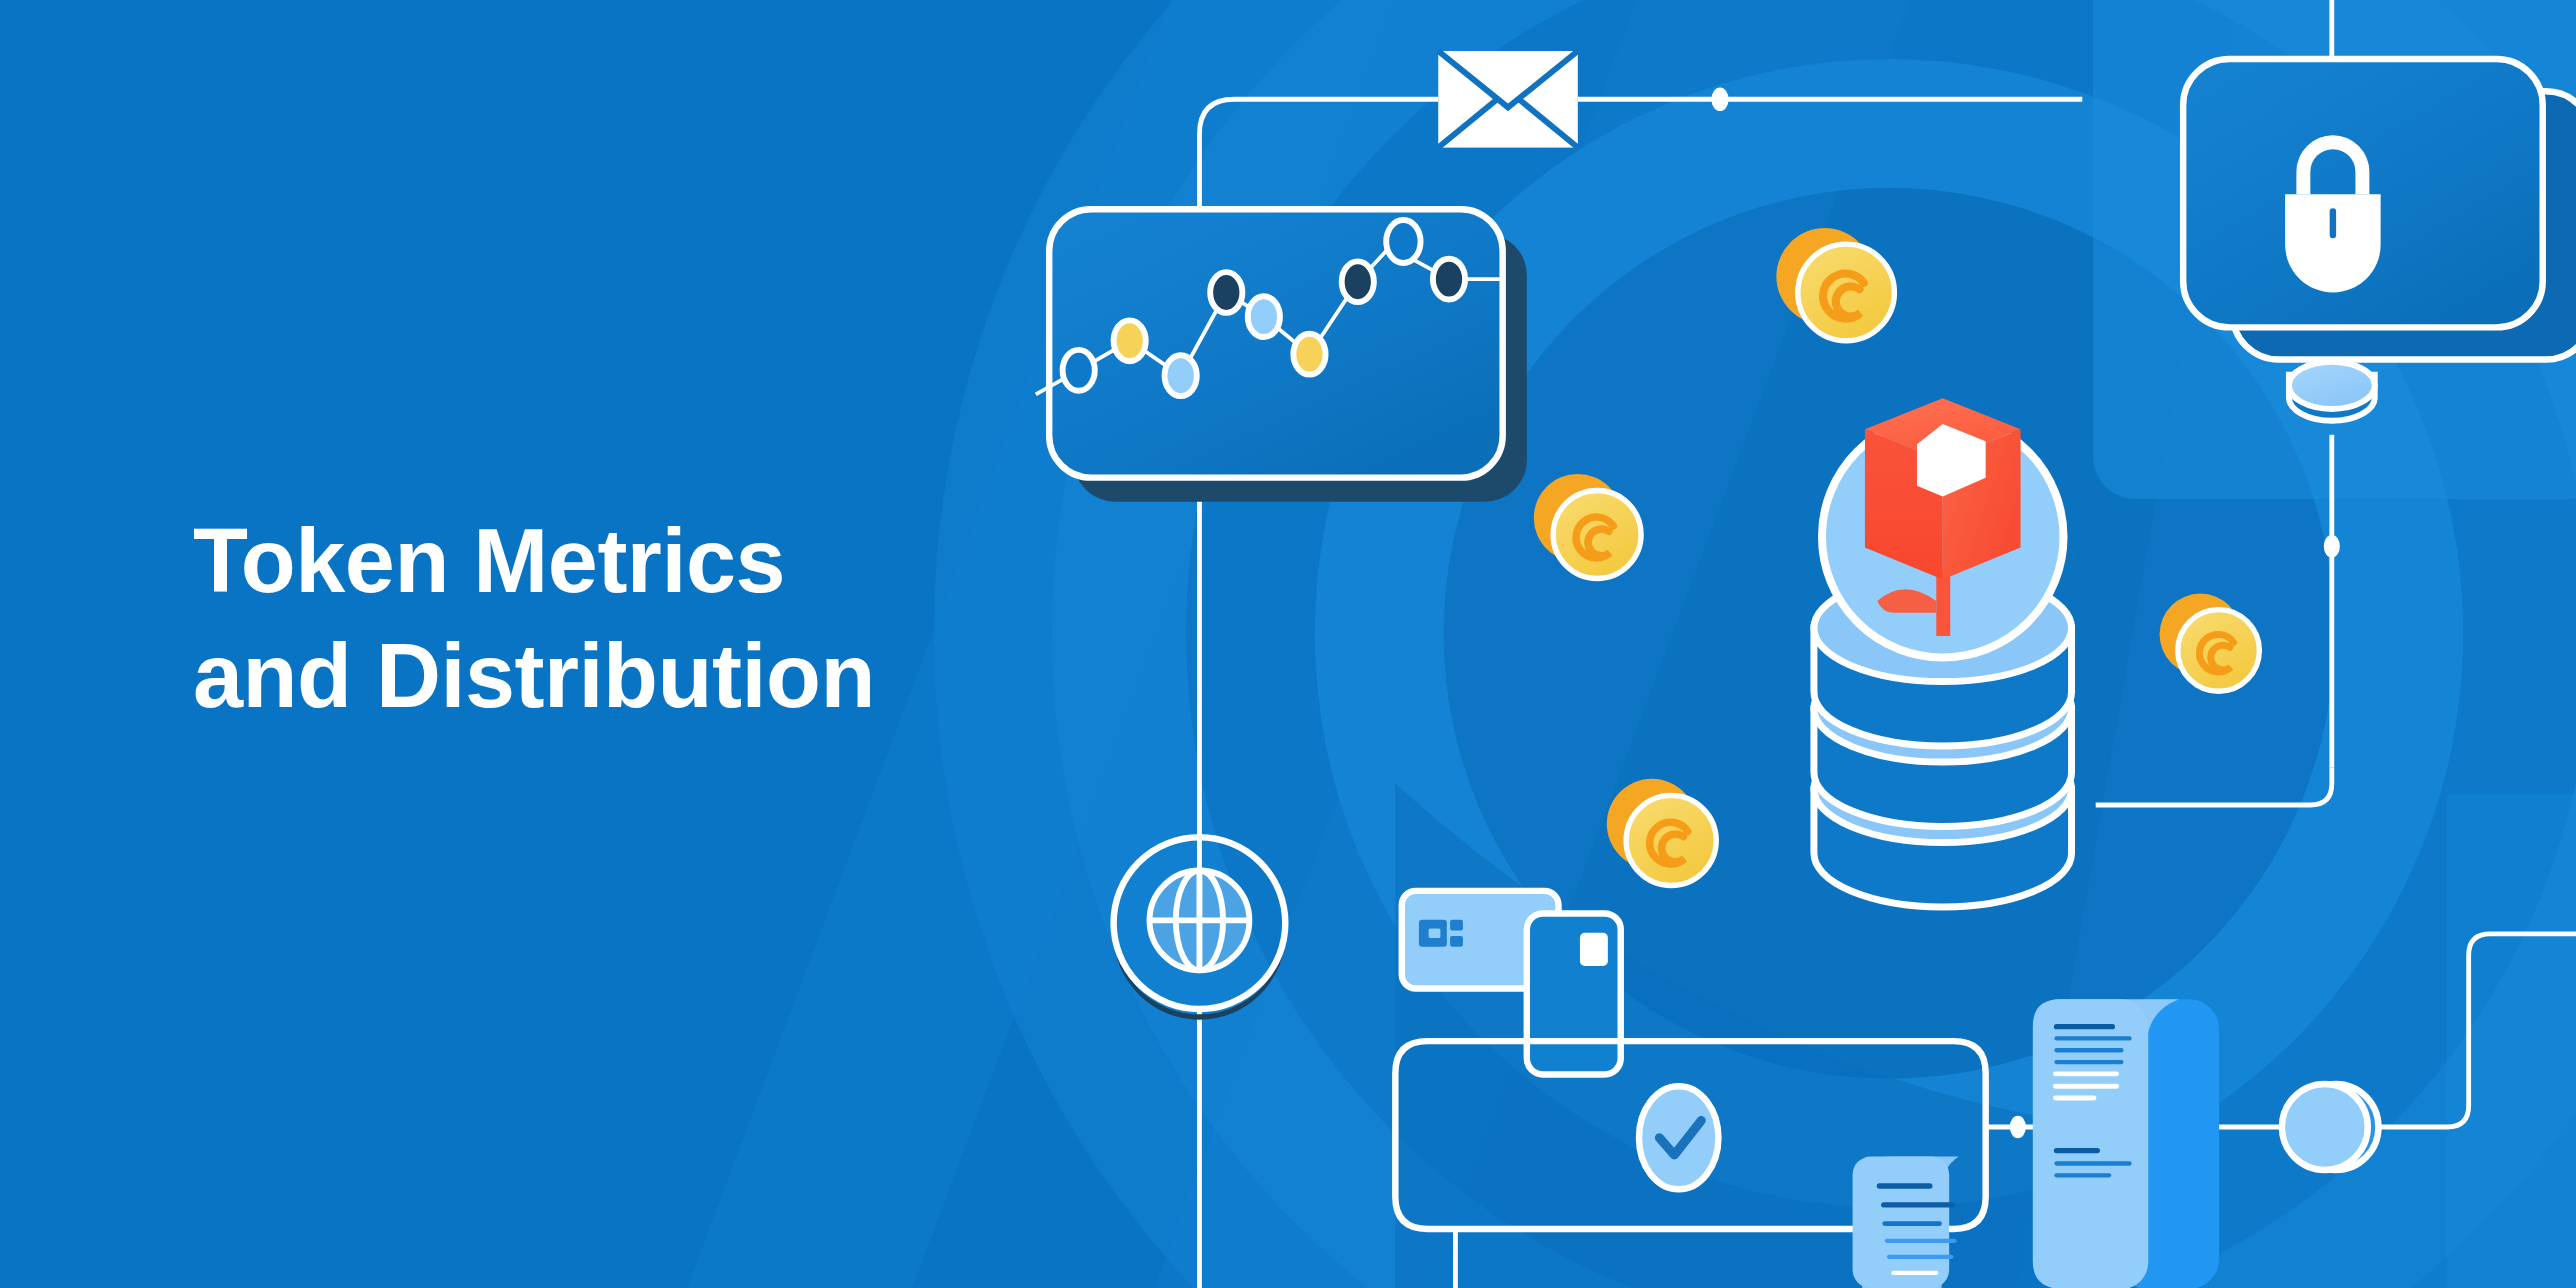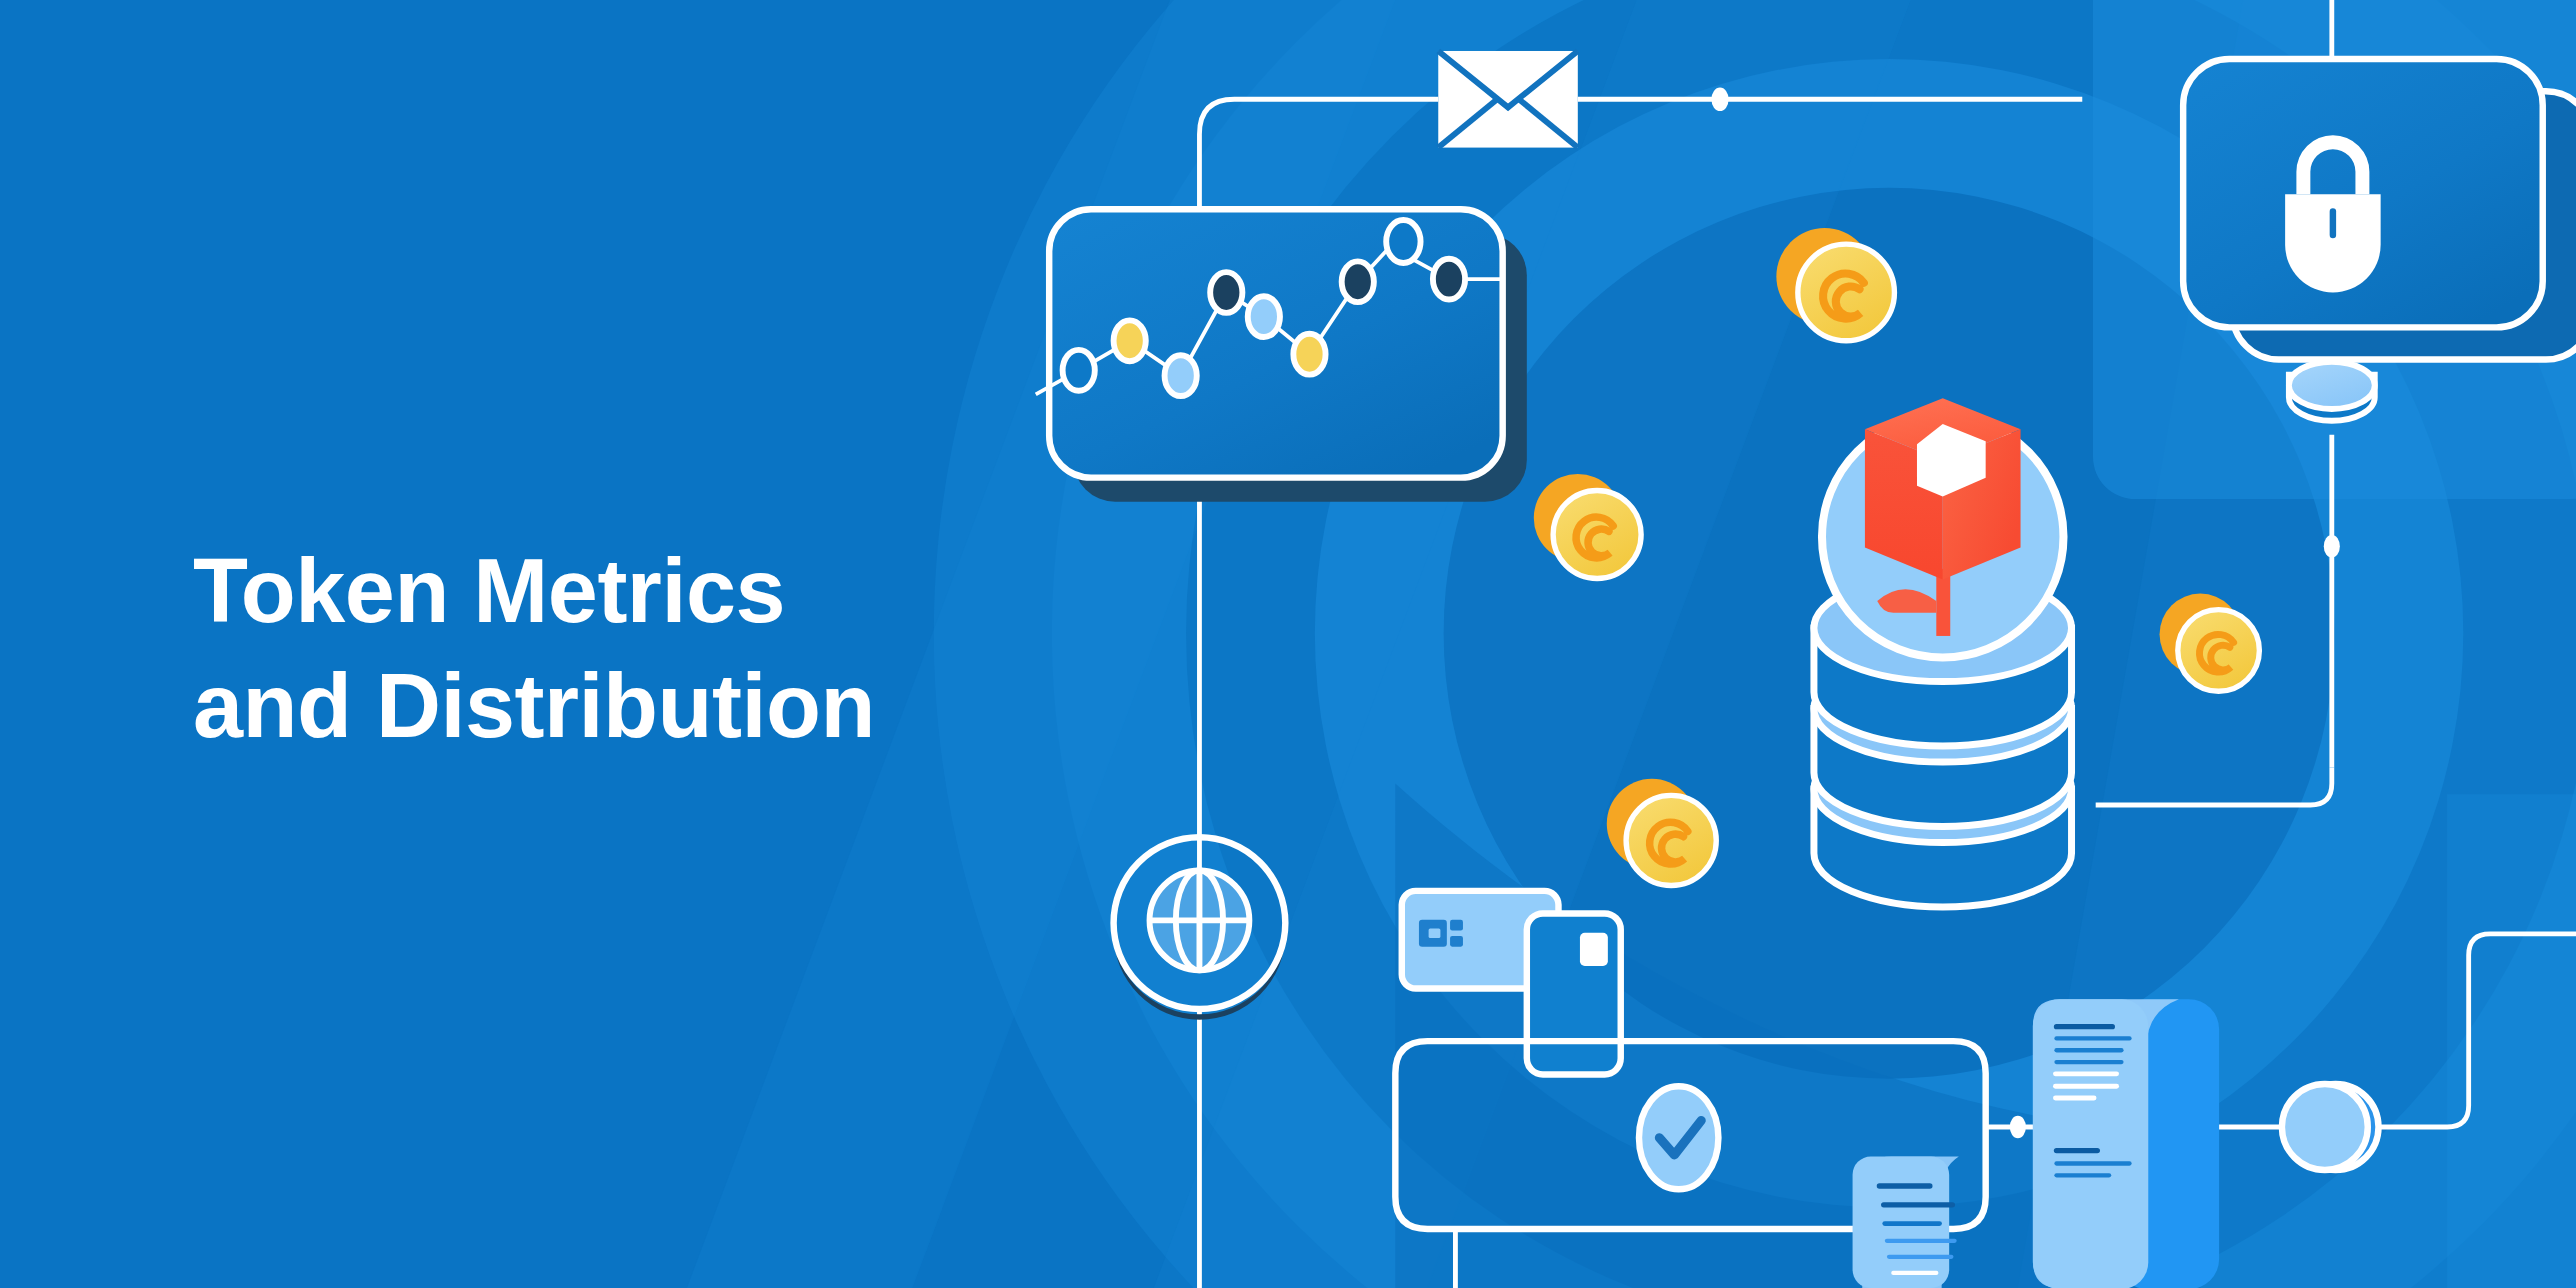--- a/index.html
+++ b/index.html
@@ -19,21 +19,20 @@
     left:193px; top:504px;
     width:1020px;
     color:#ffffff;
     font-family:"Liberation Sans", sans-serif;
     font-weight:700;
     font-size:90px;
     line-height:1.28;
     letter-spacing:-0.5px;
     white-space:pre-line;
     z-index:30;
-    margin-top:30px;
   }
 </style>
 </head>
 <body>
 
 <div id="stage">
 
   <svg id="bgsvg" viewBox="0 0 4800 2400">
     <defs>
       <linearGradient id="panelGrad" x1="0" y1="0" x2="1" y2="1">

